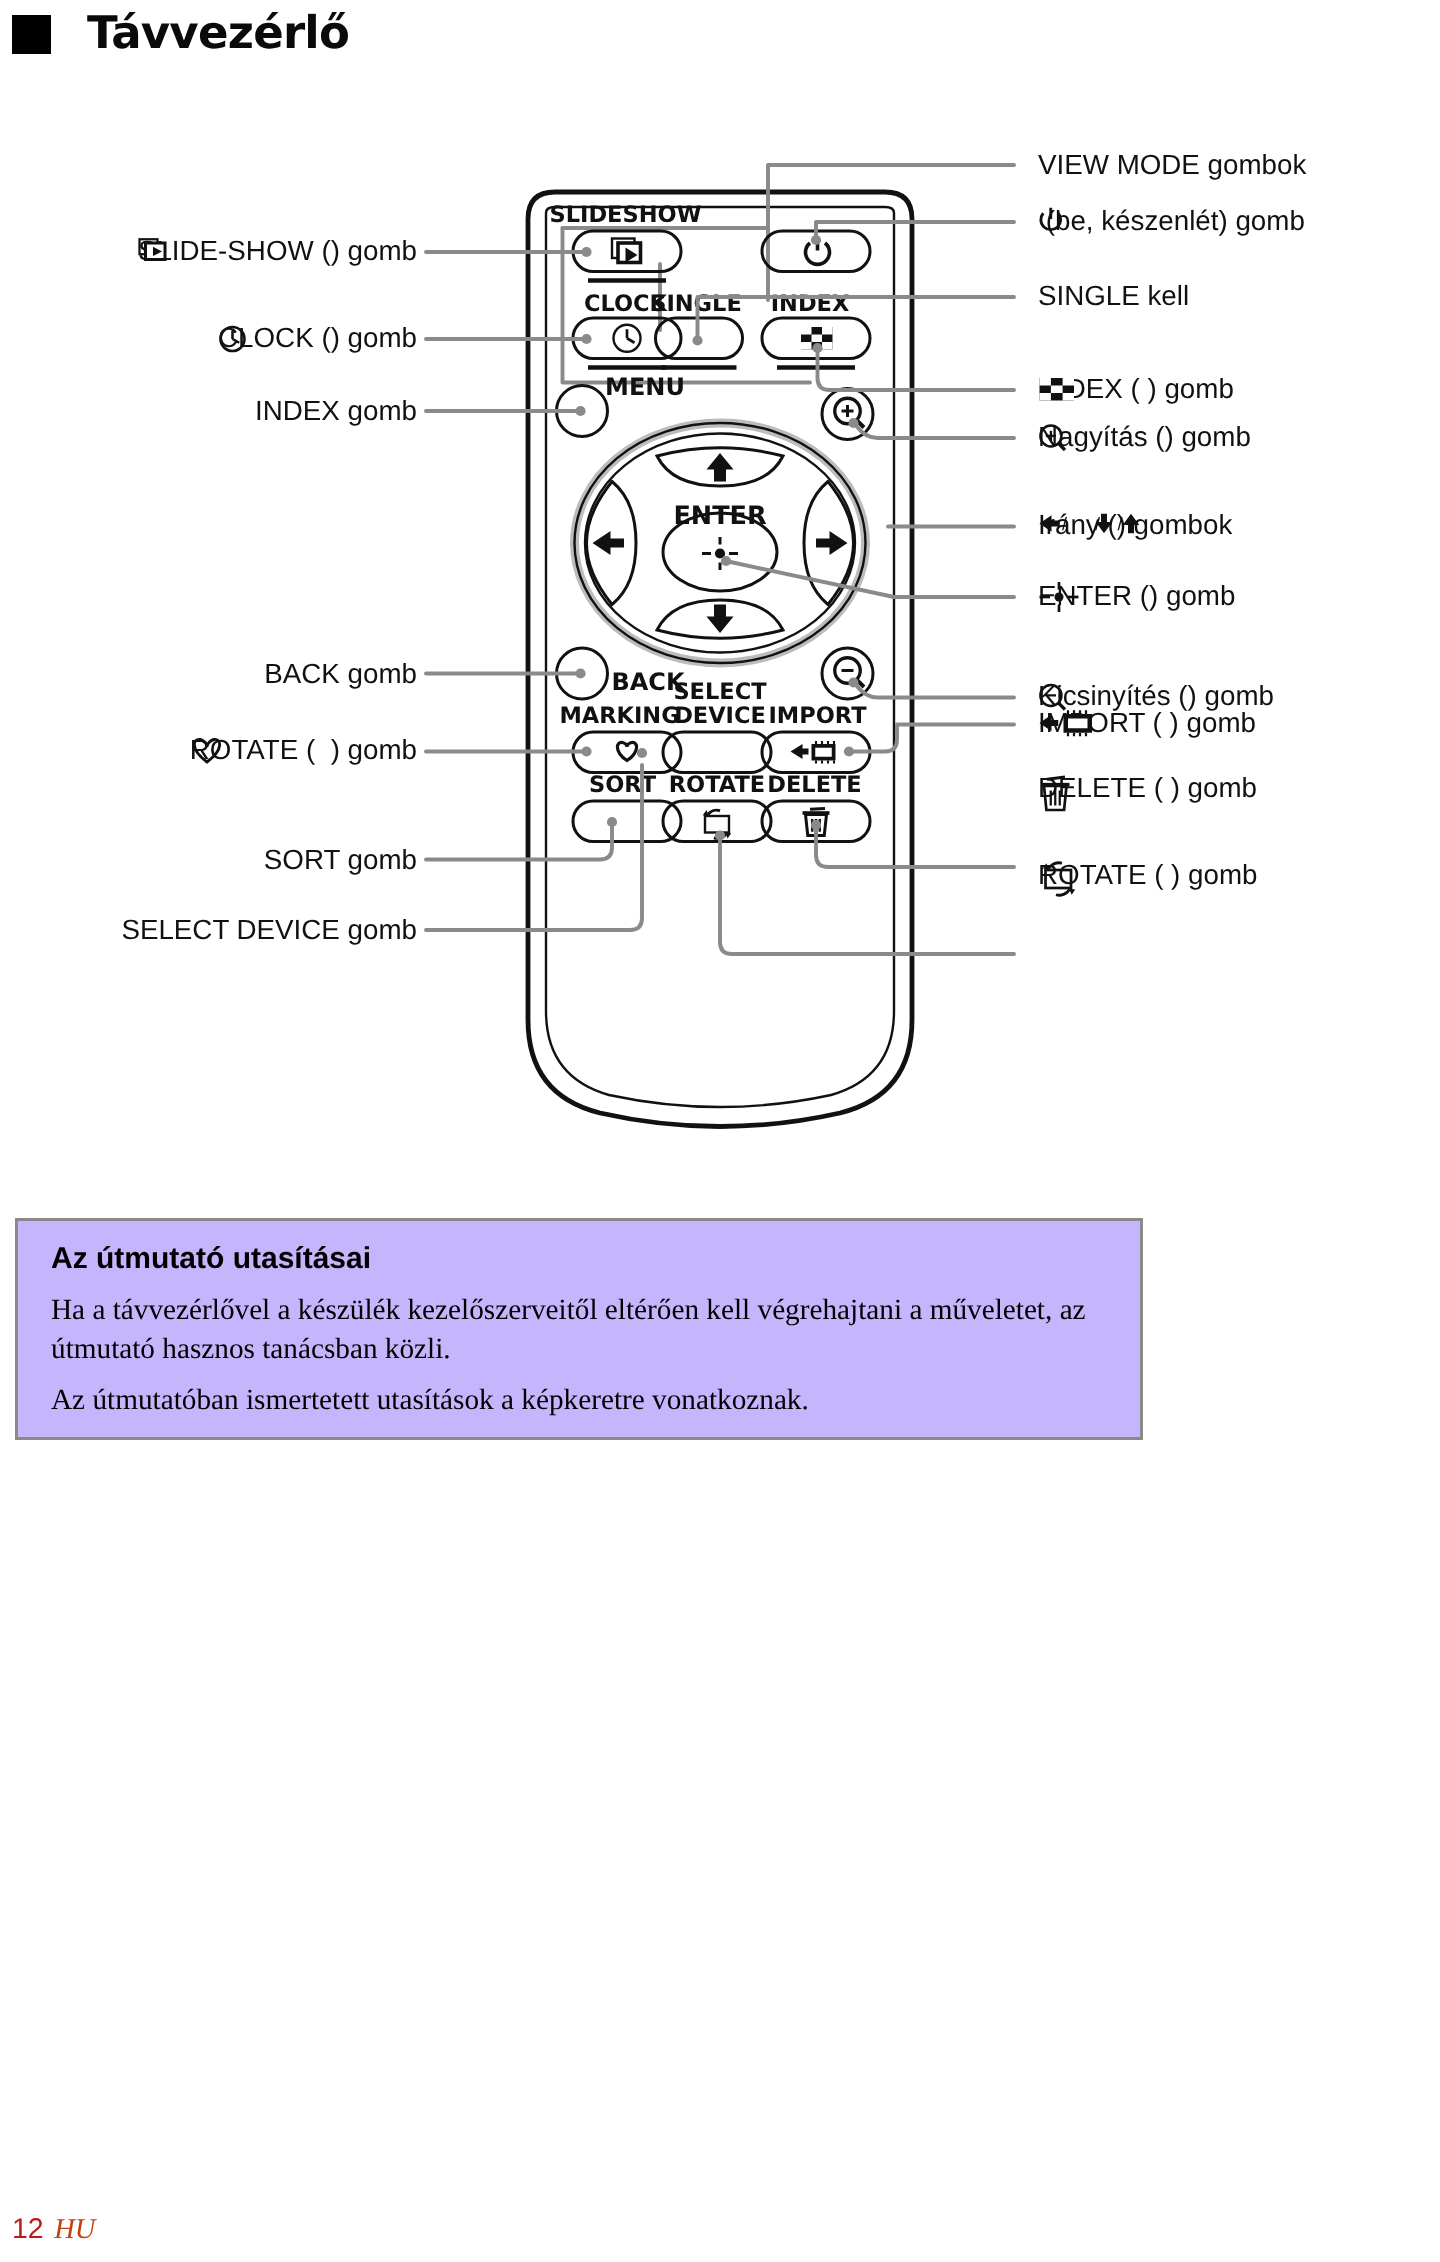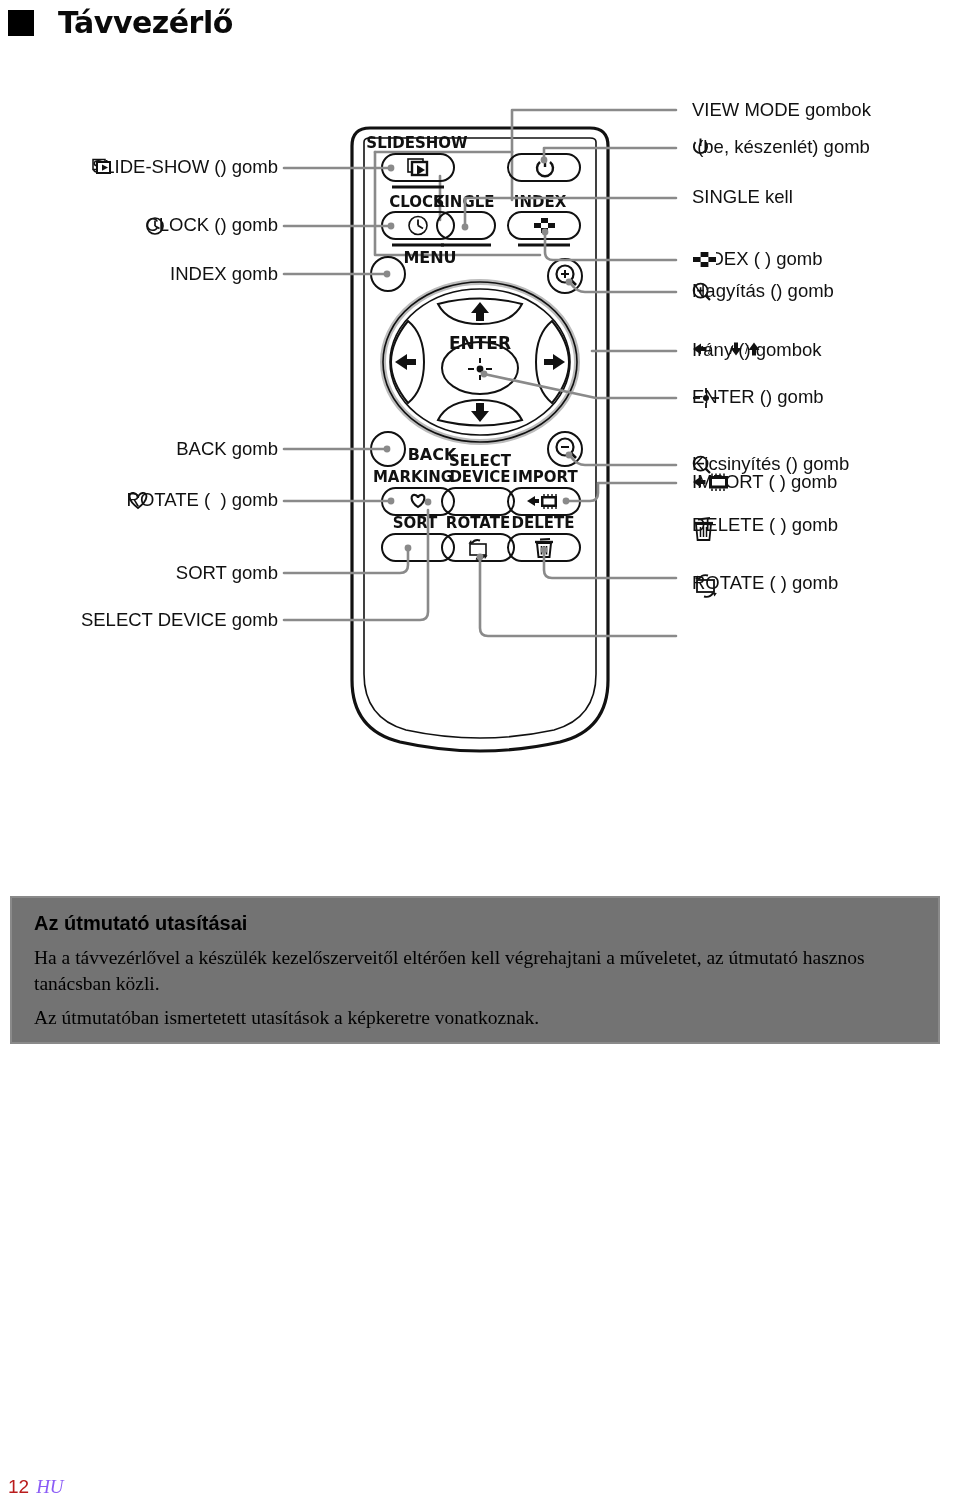--- a/index.html
+++ b/index.html
@@ -66,26 +66,26 @@
   .callout.left  { text-align: right; }
   .callout.right { text-align: center; }
 
   
   .ic { display:inline-block; vertical-align:middle; }
 
   
   #notebox {
     position: absolute;
     left: 10px;
-    top: 896px;
-    width: 930px;
+    top: 812px;
+    width: 752px;
     height: 148px;
     border: 2px solid #8a8a8a;
     box-sizing: border-box;
-    background: #737373;
+    background: #c4b5fd;
   }
   #notebox .inner {
     padding: 14px 20px 0 22px;
   }
   #notebox h2 {
     margin: 0 0 10px 0;
     font-family: "Liberation Sans", sans-serif;
     font-size: 20px;
     font-weight: bold;
     color: #000;
@@ -110,21 +110,21 @@
   #footer .num {
     font-family: "Liberation Sans", sans-serif;
     font-size: 19px;
     font-weight: normal;
     color: #b91c1c;
   }
   #footer .cc {
     font-family: "Liberation Serif", serif;
     font-style: italic;
     font-size: 19px;
-    color: #8b5cf6;
+    color: #c2410c;
   }
 </style>
 </head>
 <body>
 
 <div id="heading">
   <span class="sq"></span>
   <span class="txt">Távvezérlő</span>
 </div>
 

